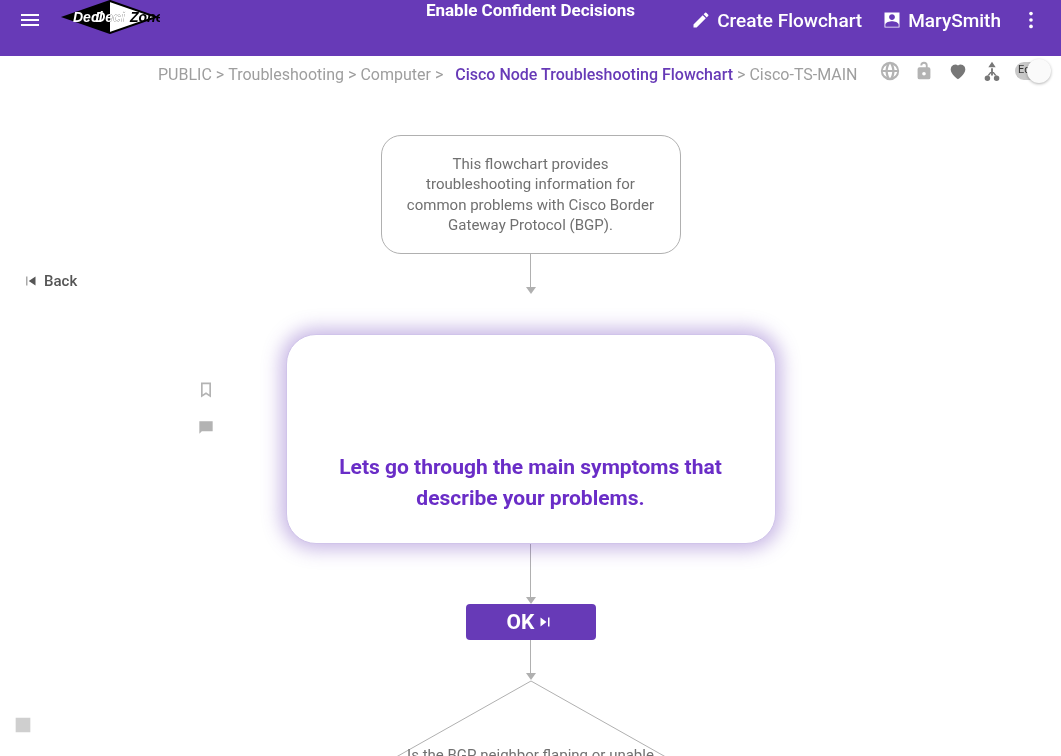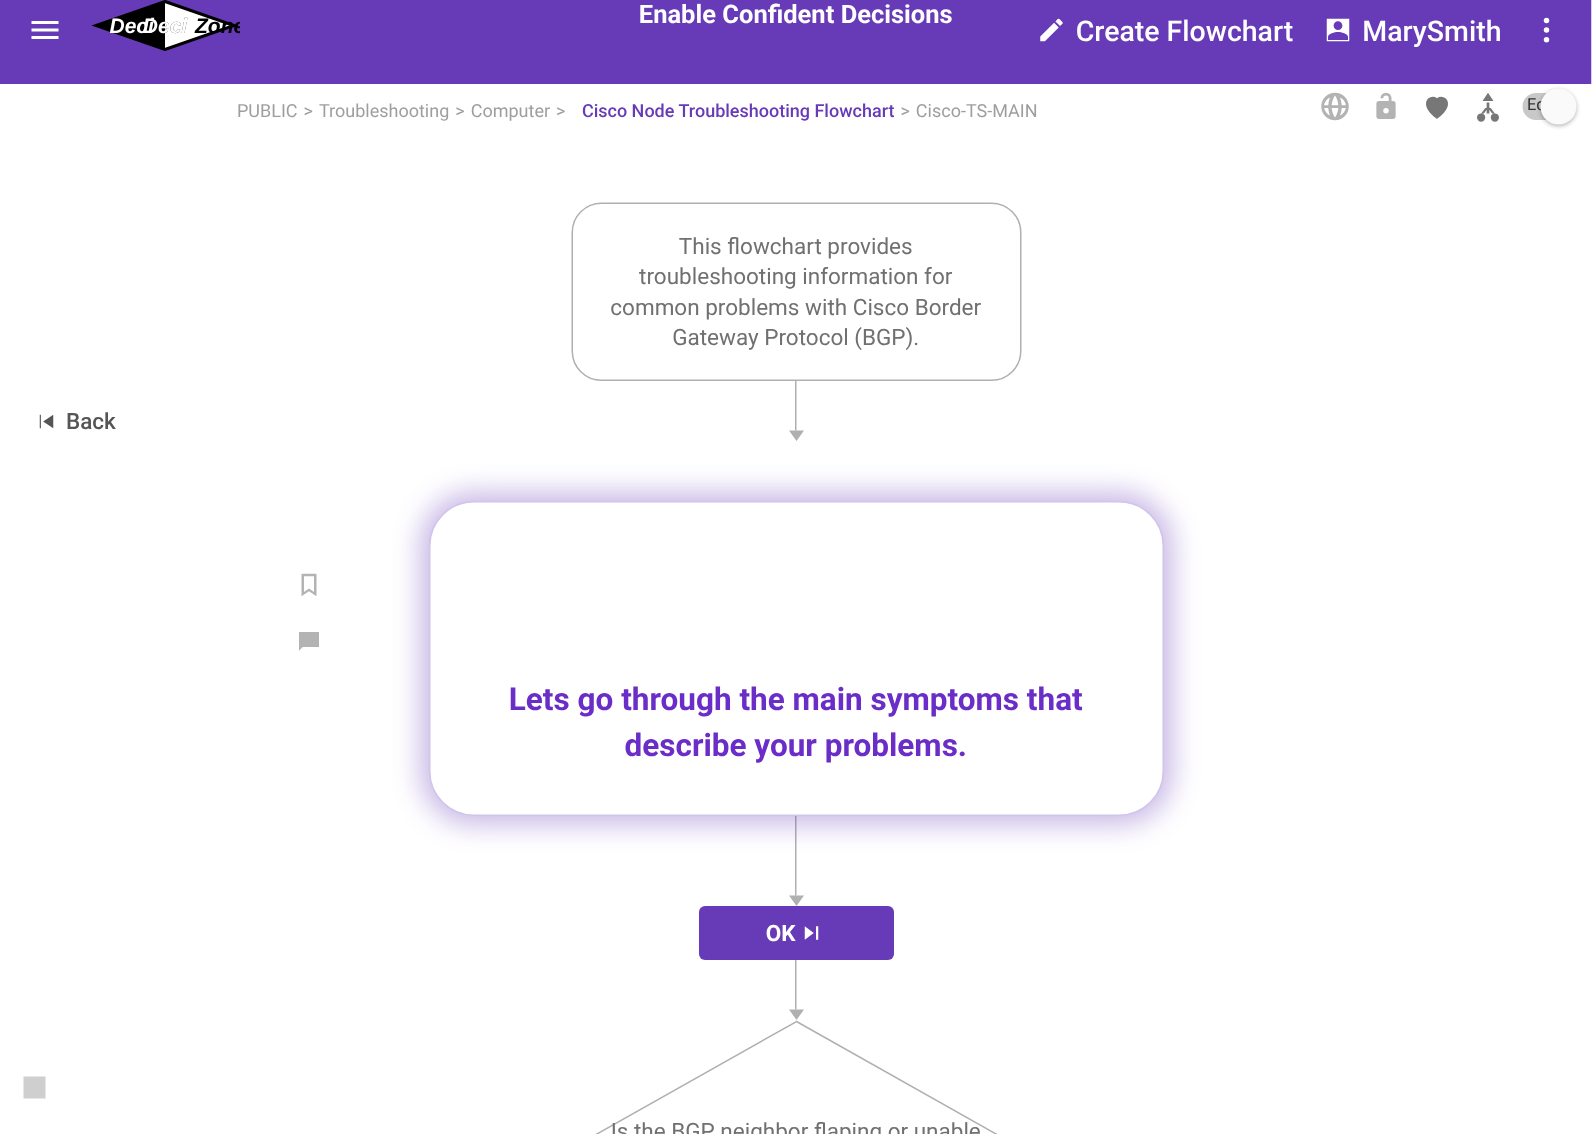--- a/index.html
+++ b/index.html
@@ -18,21 +18,21 @@
   .hamburger svg{width:24px;height:24px;fill:#fff;}
   .logo{margin-left:10px;}
   .header-title{position:absolute;left:0;right:0;text-align:center;font-weight:700;font-size:17px;pointer-events:none;}
   .spacer{flex:1;}
   .hbtn{display:flex;align-items:center;gap:6px;padding:0 10px;height:40px;font-size:19px;font-weight:500;cursor:pointer;color:#fff;}
   .hbtn svg{width:20px;height:20px;fill:#fff;}
   .kebab{width:40px;height:40px;display:flex;align-items:center;justify-content:center;cursor:pointer;}
   .kebab svg{width:22px;height:22px;fill:#fff;}
   
   .subhead{display:flex;align-items:center;height:36px;padding:0 20px 0 158px;position:relative;}
-  .crumbs{color:var(--grey-text);font-size:12px;display:flex;flex-wrap:wrap;gap:4px;align-items:flex-start;}
+  .crumbs{color:var(--grey-text);font-size:16px;display:flex;flex-wrap:wrap;gap:4px;align-items:flex-start;}
   .crumbs .current{color:var(--purple);font-weight:500;}
   .crumb{cursor:pointer;}
   .topicons{position:absolute;right:14px;top:4px;display:flex;align-items:center;gap:12px;}
   .topicons .ico{width:22px;height:22px;fill:var(--grey-icon);cursor:pointer;}
   .topicons .ico.dark{fill:#777;}
   .edit-toggle{height:18px;width:32px;border-radius:10px;background:#c8c8c8;position:relative;cursor:pointer;}
   .edit-toggle::after{content:"";position:absolute;right:-4px;top:-3px;width:24px;height:24px;border-radius:50%;background:#fafafa;box-shadow:0 1px 3px rgba(0,0,0,.3);}
   .edit-label{position:absolute;left:3px;top:1px;font-size:11px;color:#333;}
   
   .canvas{position:relative;width:100%;height:660px;}
@@ -42,21 +42,21 @@
   
   .sideicons{position:absolute;left:196px;top:288px;display:flex;flex-direction:column;gap:18px;align-items:center;}
   .sideicons svg{width:20px;height:20px;fill:var(--grey-icon);cursor:pointer;}
   
   .blicon{position:absolute;left:12px;bottom:12px;}
   .blicon svg{width:22px;height:22px;fill:#cfcfcf;}
   
   .flow{position:absolute;left:0;right:0;top:0;display:flex;flex-direction:column;align-items:center;}
   .node-info{width:300px;border:1px solid var(--node-border);border-radius:20px;padding:18px 20px;text-align:center;color:var(--dark-grey);font-size:15px;line-height:1.35;background:#fff;margin-top:43px;}
   .node-main{width:490px;min-height:210px;border:1px solid #d0c4ea;border-radius:30px;background:#fff;display:flex;align-items:flex-end;justify-content:center;text-align:center;padding:30px 40px;color:var(--purple-bright);font-size:21px;font-weight:700;line-height:1.45;box-shadow:0 0 18px 6px rgba(103,58,183,.35);margin-top:40px;position:relative;}
-  .ok-btn{margin-top:62px;width:130px;height:36px;border-radius:4px;background:var(--purple);color:#fff;font-weight:700;font-size:15px;display:flex;align-items:center;justify-content:center;gap:2px;cursor:pointer;}
+  .ok-btn{margin-top:62px;width:130px;height:36px;border-radius:4px;background:var(--purple);color:#fff;font-weight:700;font-size:21px;display:flex;align-items:center;justify-content:center;gap:2px;cursor:pointer;}
   .ok-btn svg{width:18px;height:18px;fill:#fff;}
   
   .diamond-wrap{margin-top:42px;width:300px;height:170px;position:relative;}
   .diamond-border{width:100%;height:100%;}
   .diamond-text{position:absolute;left:50%;top:50%;transform:translate(-50%,-50%);width:260px;text-align:center;color:var(--dark-grey);font-size:15px;line-height:1.3;}
   
   .connector{height:40px;width:2px;display:flex;flex-direction:column;align-items:center;}
   .conn-line{flex:1;width:1px;background:var(--node-border);}
   .conn-arrow{width:0;height:0;border-left:5px solid transparent;border-right:5px solid transparent;border-top:7px solid var(--node-border);}
   .connector.short{height:60px;}

